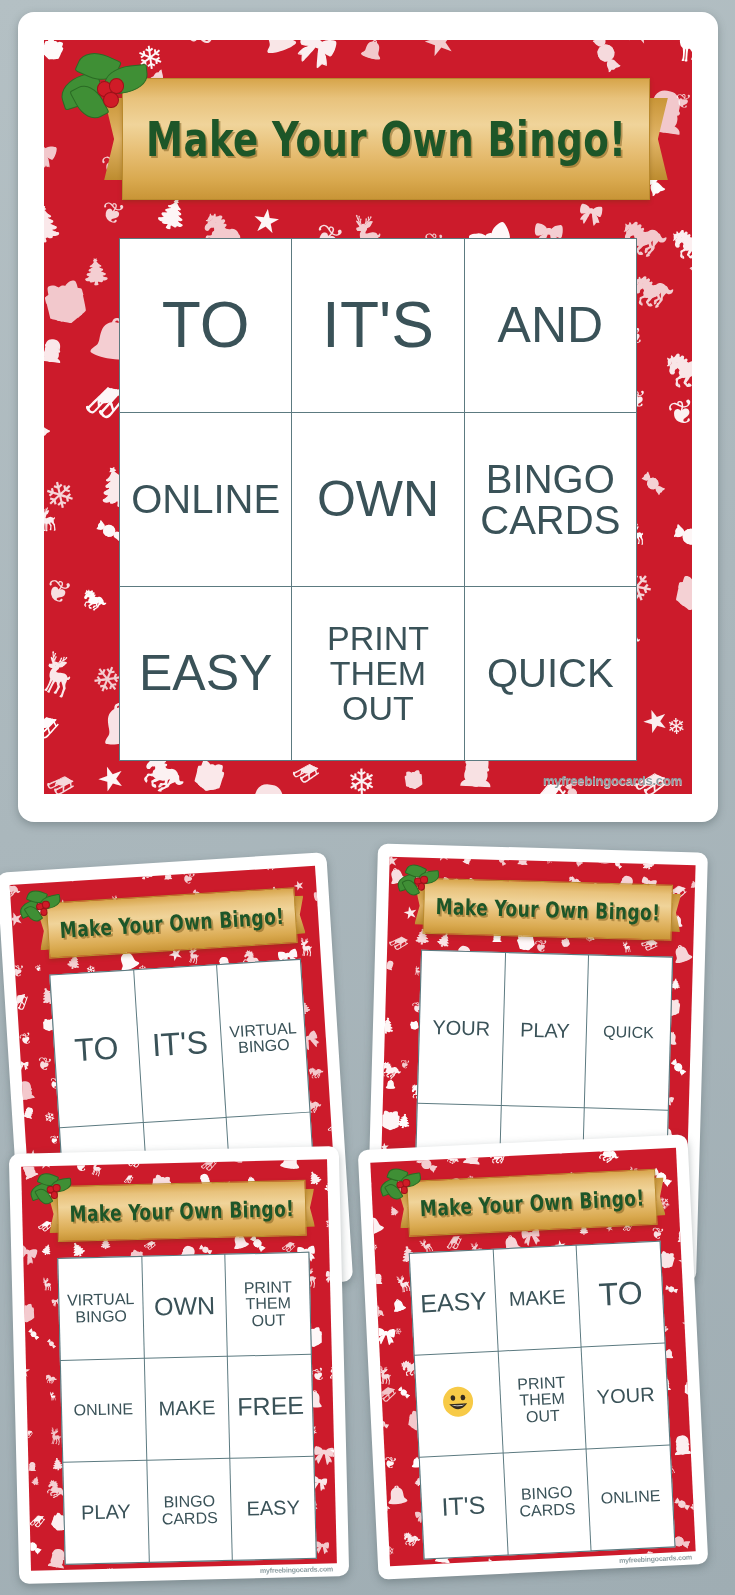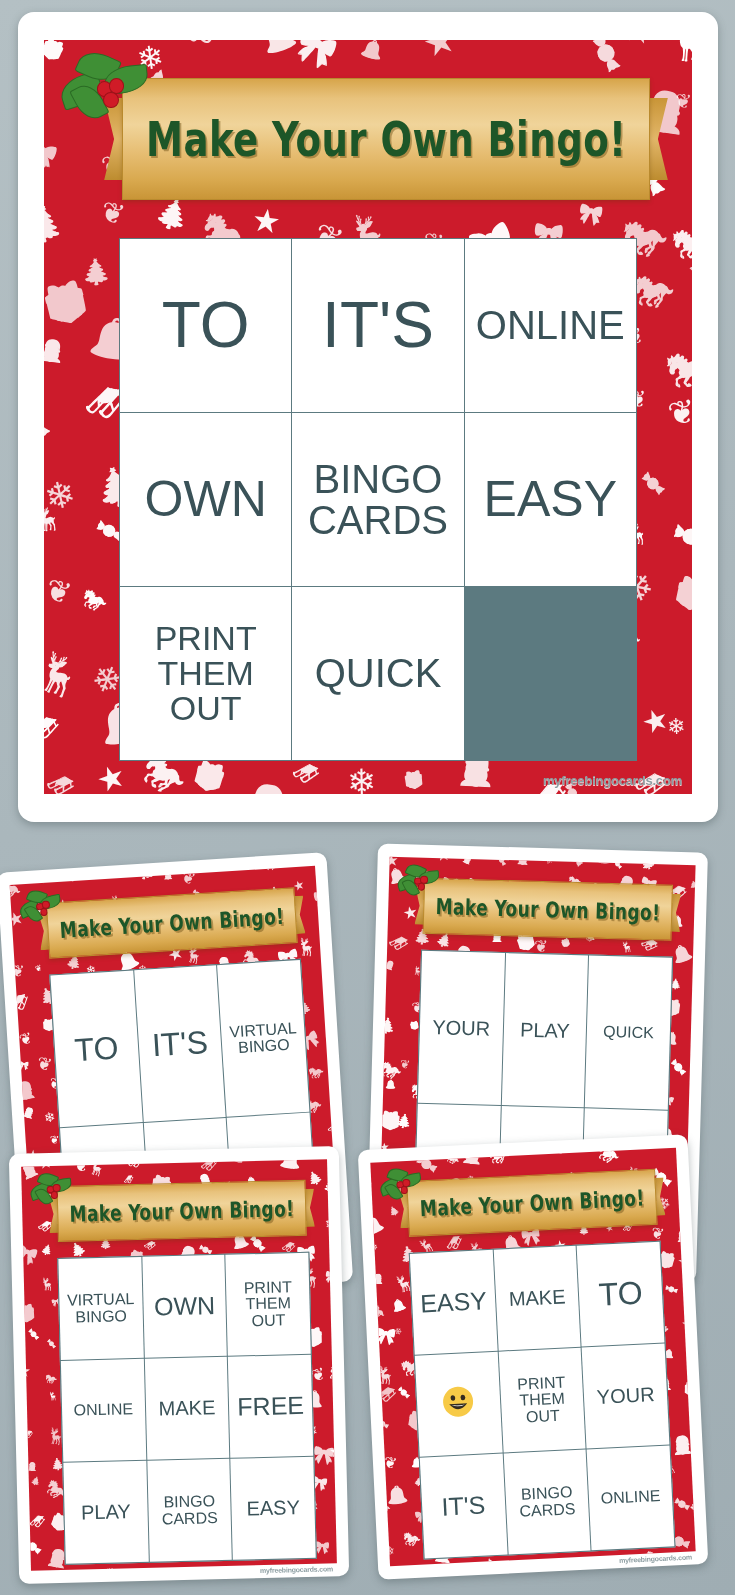--- a/index.html
+++ b/index.html
@@ -380,20 +380,23 @@
       <div class="berry" style="left:55%;top:36%;width:17%;height:22%;"></div>
       <div class="berry" style="left:49%;top:56%;width:17%;height:22%;"></div>
     </div>
 
   <div class="grid rows3">
       <div class="cell fs-xl">
         <span class="txt">TO</span>
       </div>
       <div class="cell fs-xl">
         <span class="txt">IT'S</span>
+      </div>
+      <div class="cell fs-lg">
+        <span class="txt">AND</span>
       </div>
       <div class="cell fs-md">
         <span class="txt">ONLINE</span>
       </div>
       <div class="cell fs-lg">
         <span class="txt">OWN</span>
       </div>
       <div class="cell fs-md">
         <span class="txt">BINGO CARDS</span>
       </div>

